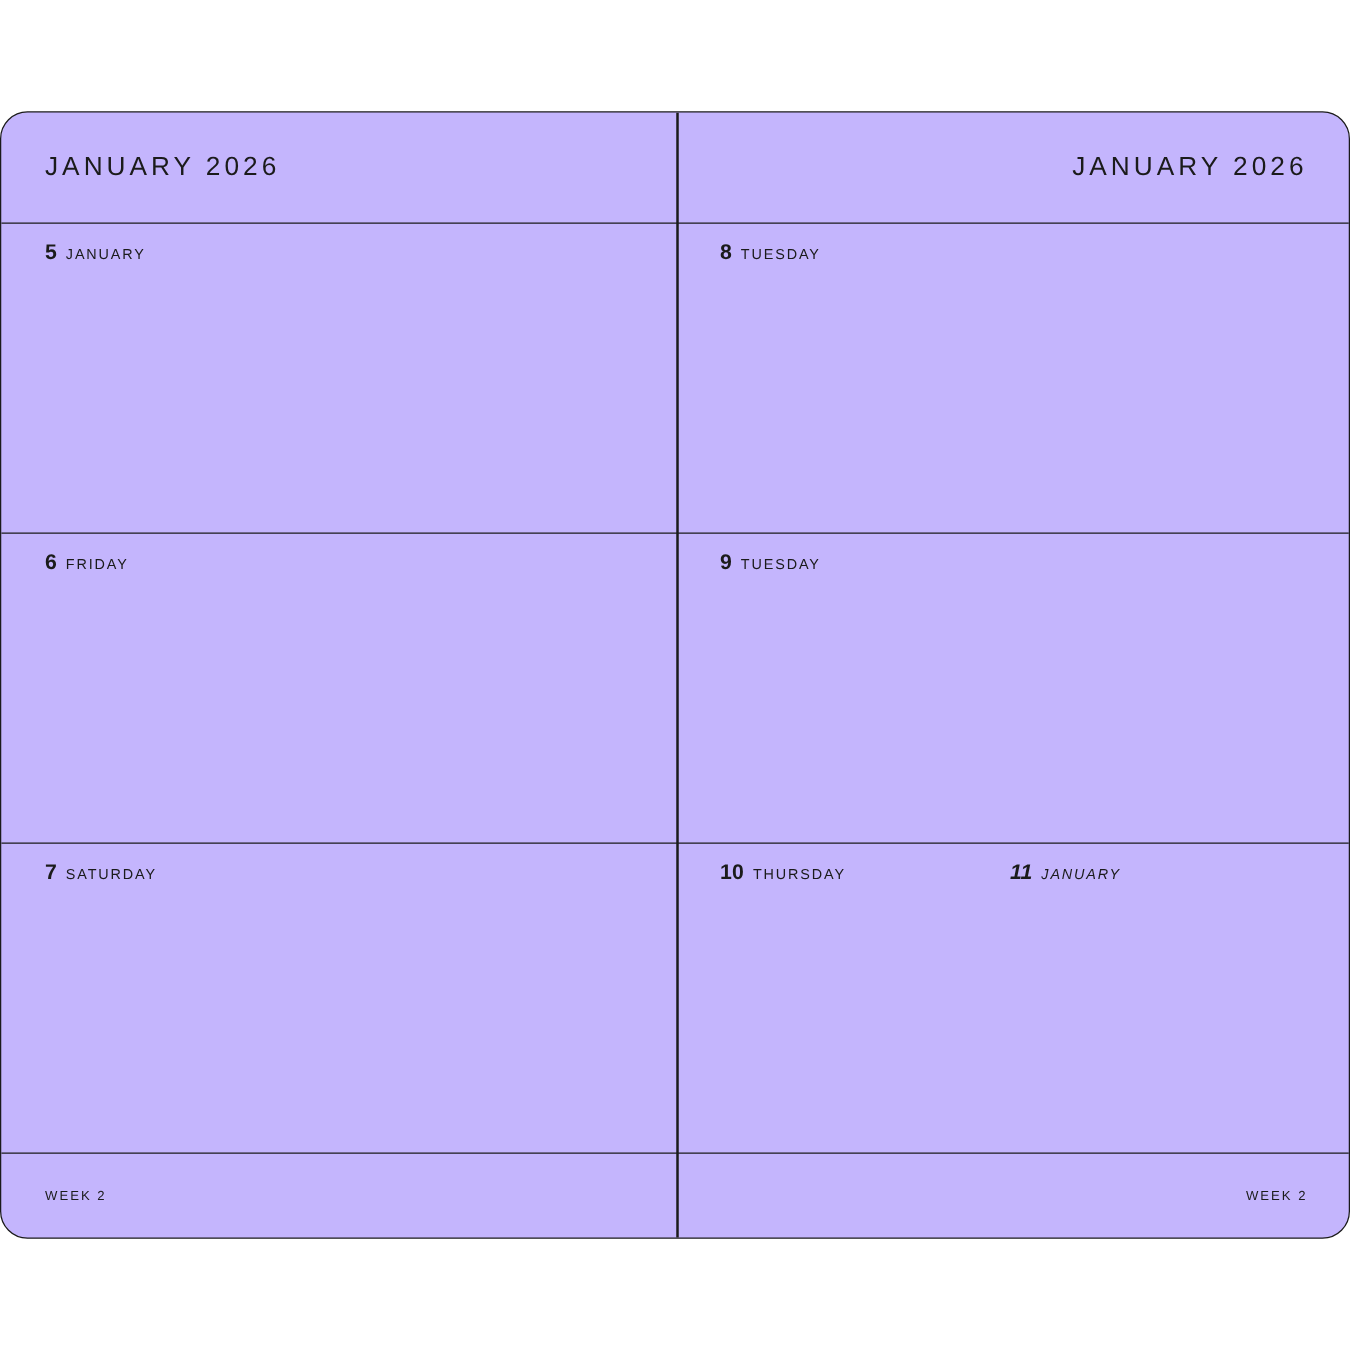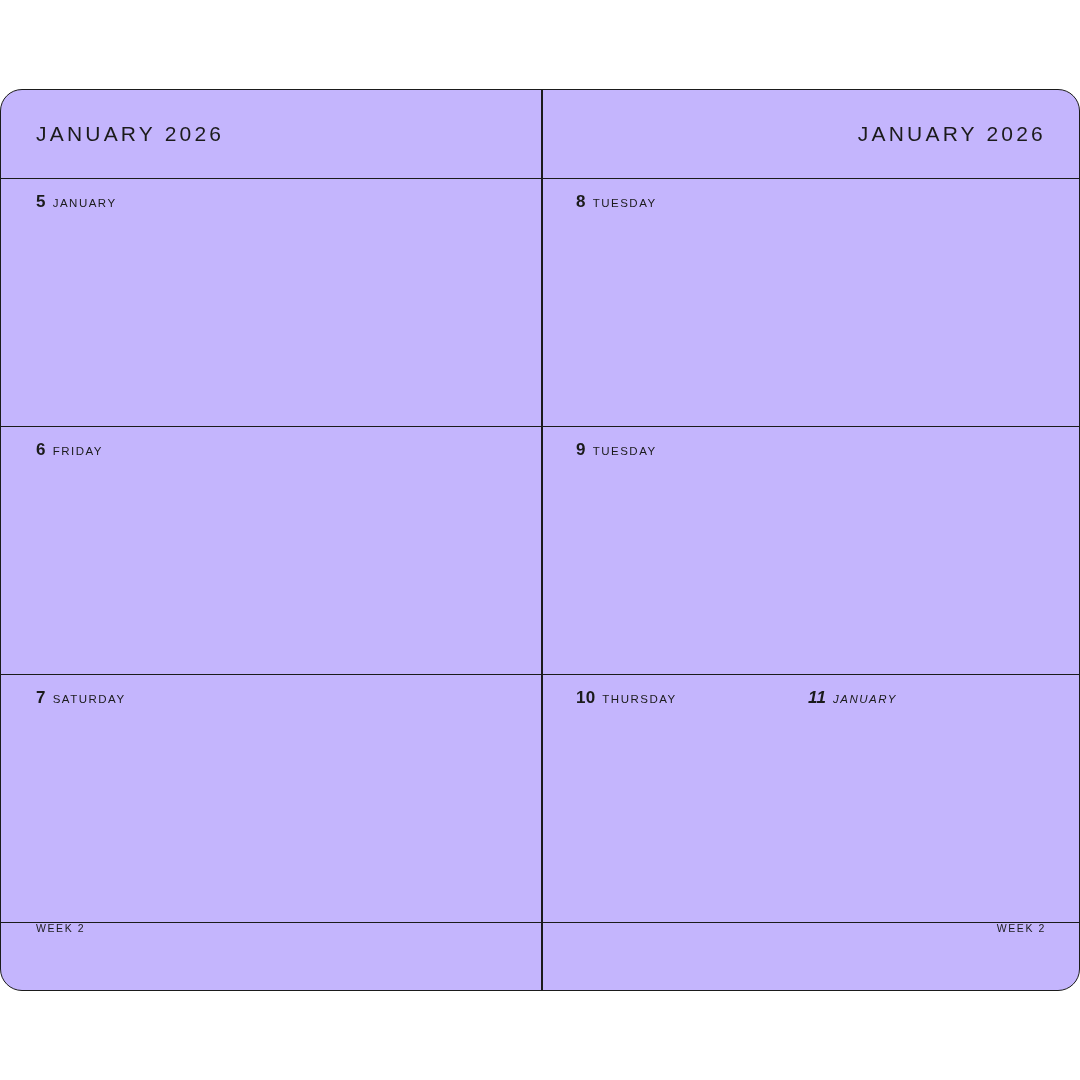--- a/index.html
+++ b/index.html
@@ -106,21 +106,21 @@
   .c-sat  { left: 540px; top: 584px; width: 232px; height: 248px; padding-left: 35px; }
   .c-sun  { left: 772px; top: 584px; width: 308px; height: 248px; padding-left: 35px; font-style: italic; }
 
   
   .footer {
     position: absolute;
     top: 832px;
     height: 70px;
     width: 540px;
     display: flex;
-    align-items: flex-start;
+    align-items: center;
     box-sizing: border-box;
   }
   .footer.left { left: 0; padding-left: 35px; justify-content: flex-start; }
   .footer.right { left: 540px; padding-right: 35px; justify-content: flex-end; }
   .week-label {
     font-size: 10.5px;
     letter-spacing: 1.6px;
     color: #1b1b1b;
   }
 </style>

